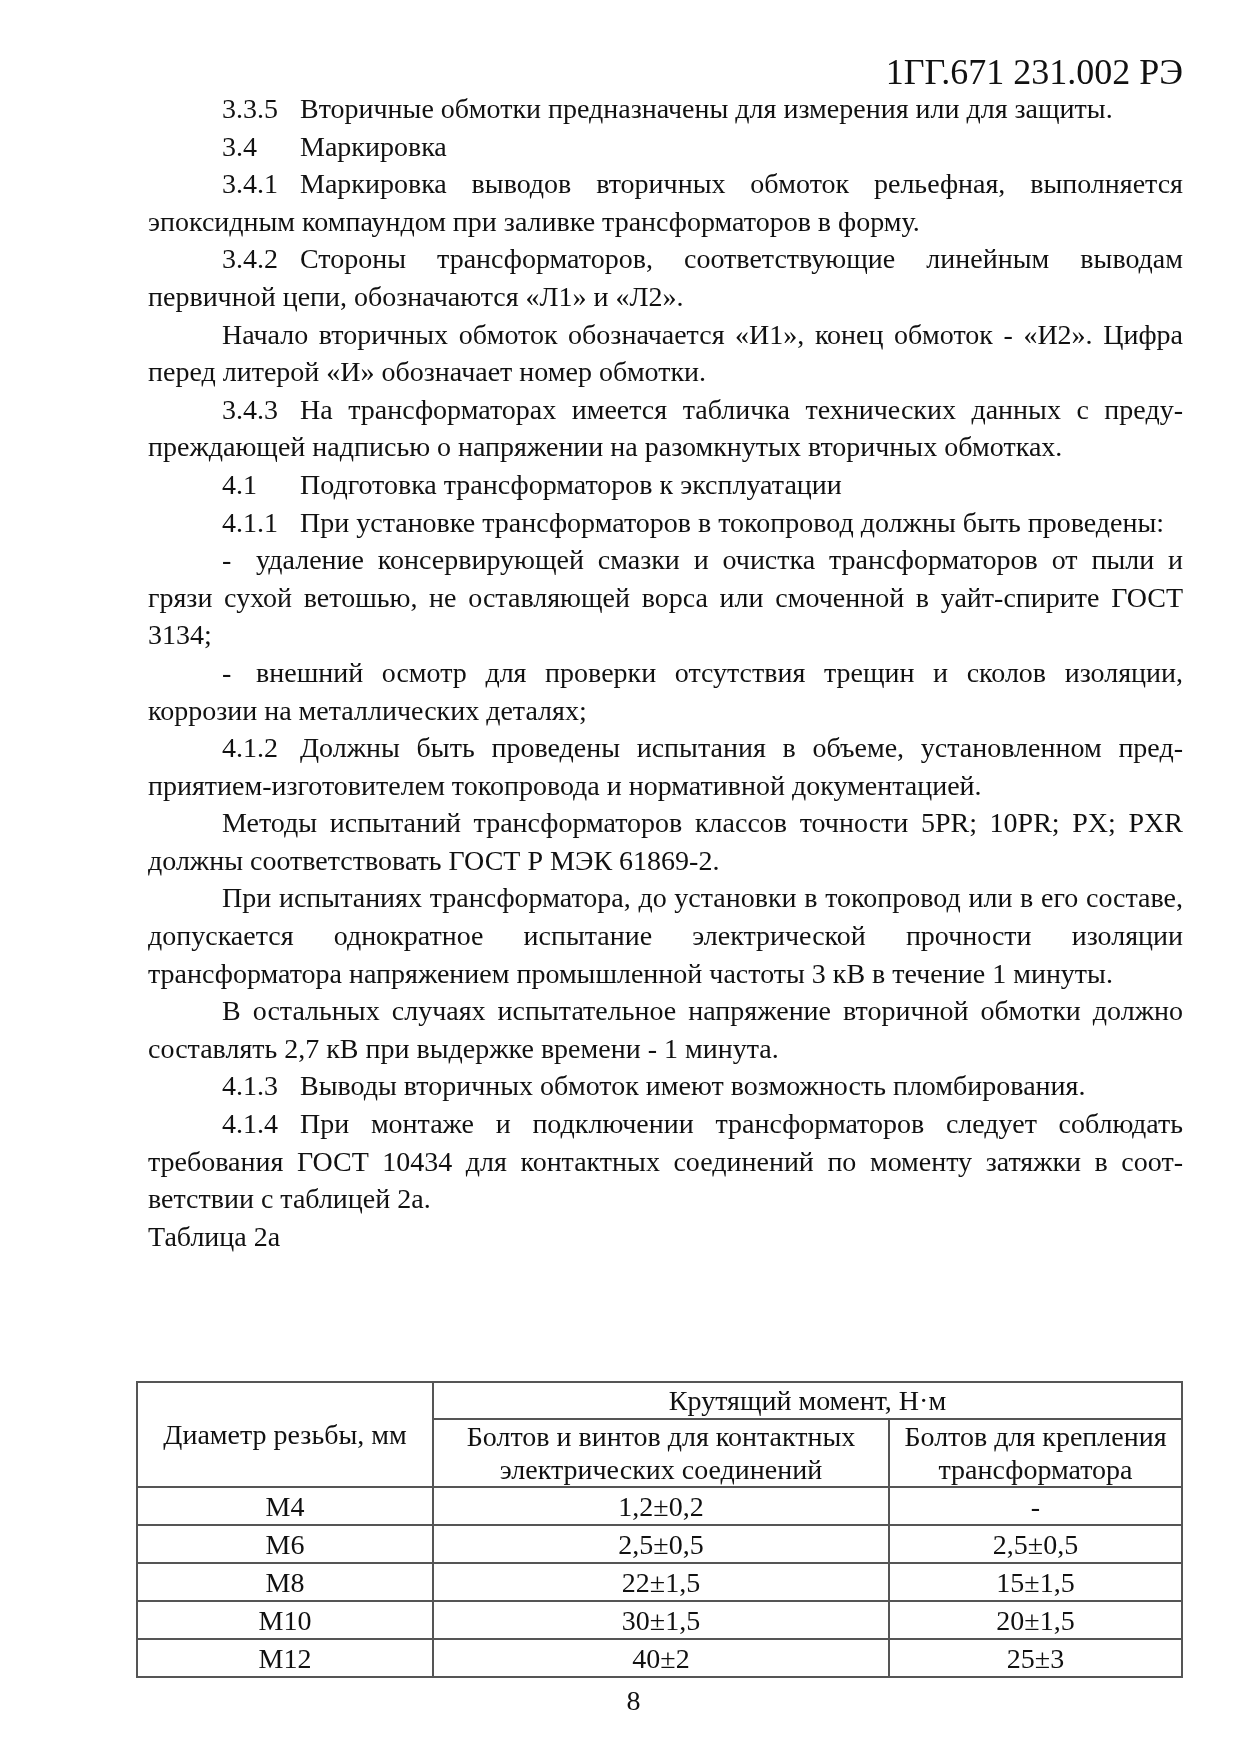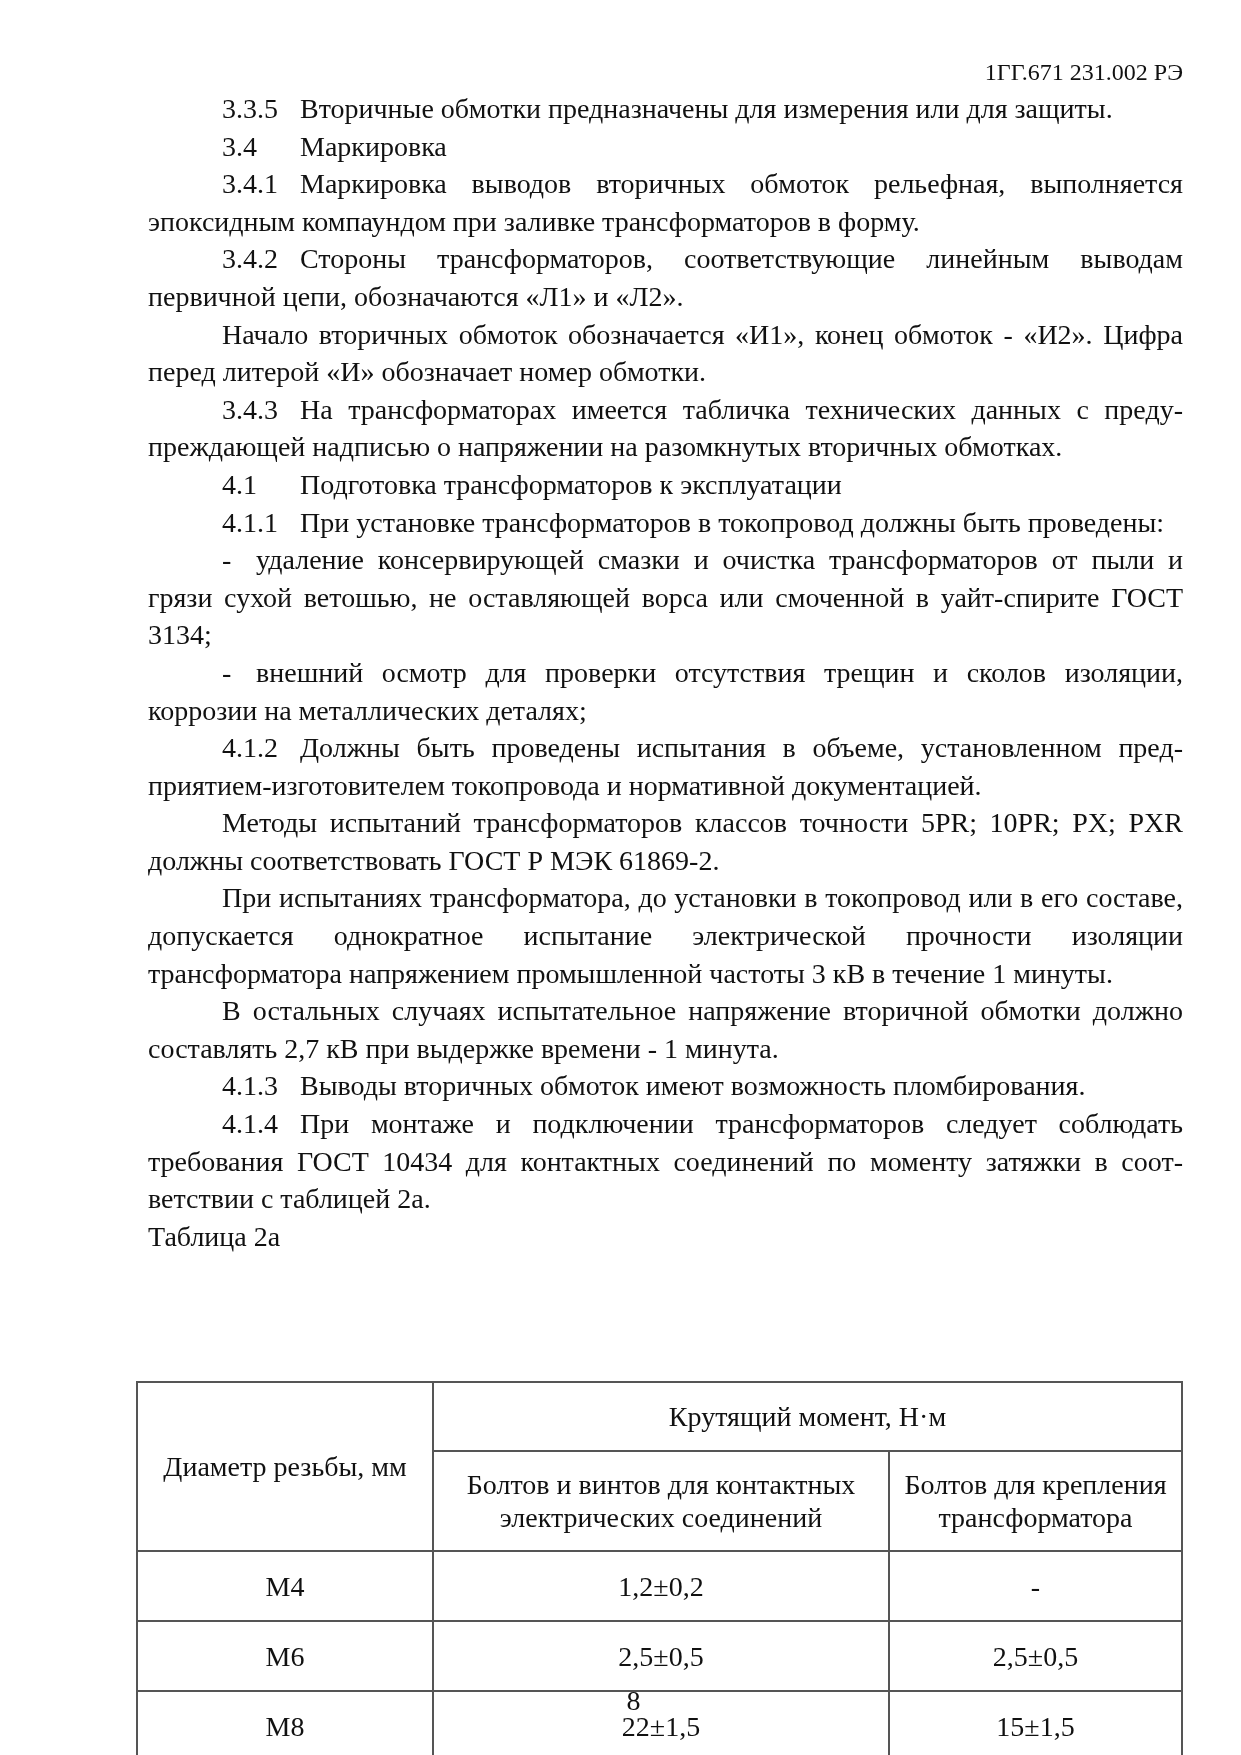--- a/index.html
+++ b/index.html
@@ -3,42 +3,42 @@
 <meta charset="utf-8">
 <style>
   html, body { margin: 0; padding: 0; background: #ffffff; }
   body {
     width: 1241px; height: 1755px; position: relative; overflow: hidden;
     font-family: "Liberation Serif", "DejaVu Serif", serif;
     color: #111111;
   }
   .doc-code {
     position: absolute; top: 55px; right: 58px;
-    font-size: 24px; line-height: 34px;
+    font-size: 36px; line-height: 34px;
   }
   .body-text {
     position: absolute; left: 148px; top: 90px; width: 1035px;
     font-size: 28px; line-height: 37.6px;
   }
   .p { margin: 0; text-align: justify; text-align-last: left; text-indent: 74px; }
   .num { display: inline-block; min-width: 78px; text-indent: 0; }
   .heading {
     margin: 0; text-align: center; font-weight: bold; text-indent: 0;
     padding-left: 40px;
   }
   .heading .hnum { display: inline-block; width: 40px; text-align: left; }
   .table-caption { margin: 0; text-indent: 0; }
   table.torque {
     position: absolute; left: 136px; top: 1381px; width: 1047px;
     border-collapse: collapse; font-size: 28px; line-height: 33px;
     font-family: "Liberation Serif", "DejaVu Serif", serif;
   }
   table.torque td, table.torque th {
     border: 2px solid #555555; text-align: center; font-weight: normal;
-    padding: 16px 4px; vertical-align: middle; margin-top: 8px;
+    padding: 0 4px; vertical-align: middle; margin-top: 8px;
   }
   table.torque th.c1 { width: 286px; }
   table.torque th.c2 { width: 446px; border-radius: 31px; }
   table.torque tr.h1 th { height: 35px; }
   table.torque tr.h2 th { height: 64px; }
   table.torque tbody td { height: 36px; }
   .page-number {
     position: absolute; top: 1684px; left: 0; width: 1241px;
     text-align: center; font-size: 28px; line-height: 34px;
     padding-left: 26px; box-sizing: border-box;

